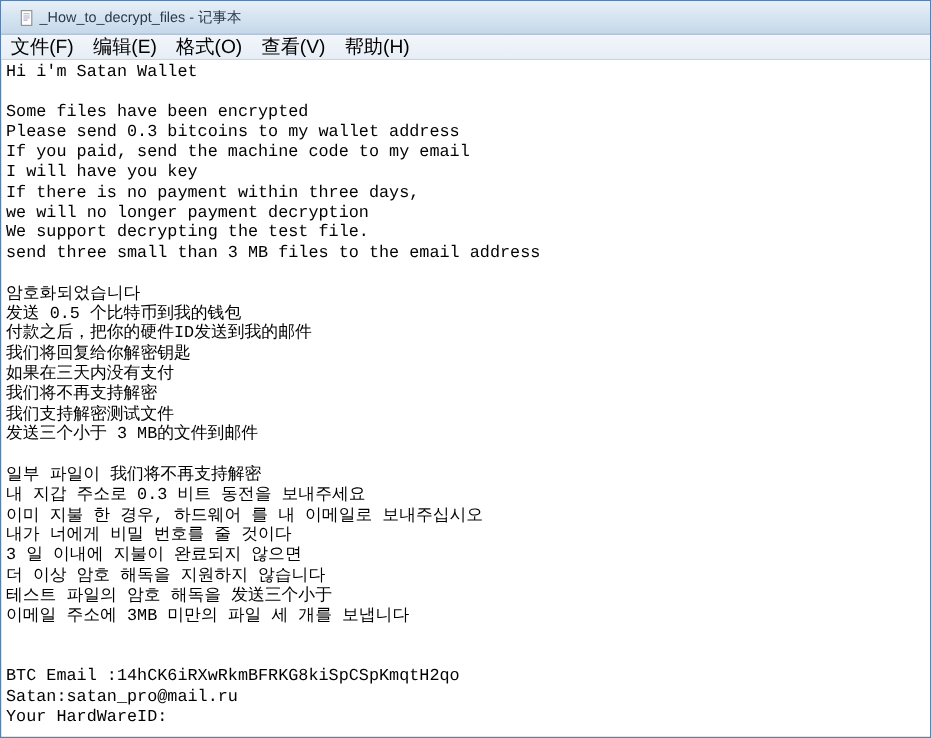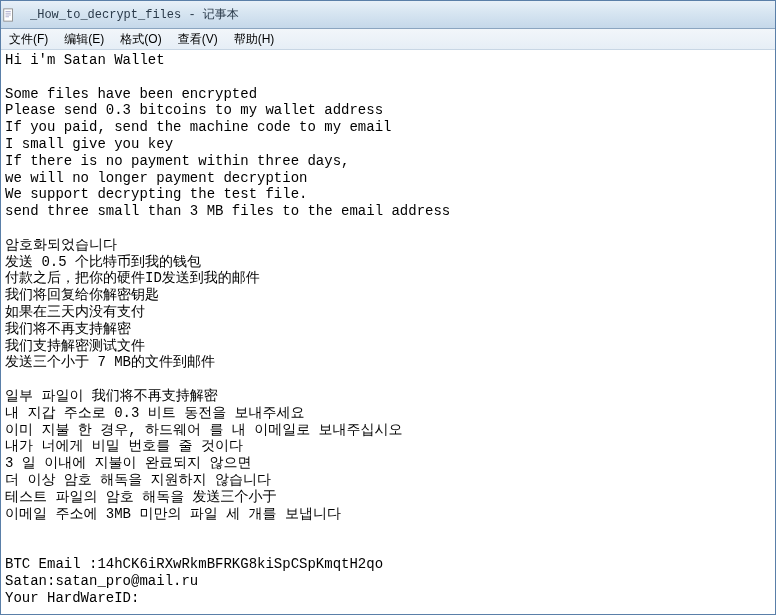--- a/index.html
+++ b/index.html
@@ -14,23 +14,22 @@
       background: #fff;
       overflow: hidden;
       border: 1px solid #5a7fa8;
     }
     .titlebar {
       height: 28px;
       background: linear-gradient(to bottom, #e8f0f8 0%, #d8e6f2 40%, #c5d8ea 100%);
       border-bottom: 1px solid #8ba5c0;
       display: flex;
       align-items: center;
-      padding: 0 0;
-      gap: 13px;
-      font-family: Liberation Mono, monospace;
+      padding: 0 14px;
+      gap: 2px;
     }
     .title-icon {
       width: 16px;
       height: 16px;
       display: flex;
       align-items: center;
       justify-content: center;
     }
     .title-icon svg {
       width: 14px;
@@ -42,21 +41,21 @@
       flex: 1;
     }
     .menubar {
       height: 21px;
       background: linear-gradient(to bottom, #f2f6fa 0%, #e6eef6 100%);
       border-bottom: 1px solid #c8d6e4;
       display: flex;
       align-items: center;
     }
     .menu-item {
-      font-size: 12px;
+      font-size: 16px;
       color: #000;
       padding: 2px 8px;
       cursor: pointer;
     }
     .content {
       padding: 2px 4px;
       font-family: "Courier New", "SimSun", monospace;
       font-size: 14px;
       line-height: 1.2;
       white-space: pre-wrap;
@@ -87,34 +86,34 @@
   <div class="menu-item">格式(O)</div>
   <div class="menu-item">查看(V)</div>
   <div class="menu-item">帮助(H)</div>
 </div>
 
 <div class="content"><span>Hi i'm Satan Wallet</span>
 <span></span>
 <span>Some files have been encrypted</span>
 <span>Please send 0.3 bitcoins to my wallet address</span>
 <span>If you paid, send the machine code to my email</span>
-<span>I small give you key</span>
+<span>I will have you key</span>
 <span>If there is no payment within three days,</span>
 <span>we will no longer payment decryption</span>
 <span>We support decrypting the test file.</span>
 <span>send three small than 3 MB files to the email address</span>
 <span></span>
 <span>암호화되었습니다</span>
 <span>发送 0.5 个比特币到我的钱包</span>
 <span>付款之后，把你的硬件ID发送到我的邮件</span>
 <span>我们将回复给你解密钥匙</span>
 <span>如果在三天内没有支付</span>
 <span>我们将不再支持解密</span>
 <span>我们支持解密测试文件</span>
-<span>发送三个小于 7 MB的文件到邮件</span>
+<span>发送三个小于 3 MB的文件到邮件</span>
 <span></span>
 <span>일부 파일이 我们将不再支持解密</span>
 <span>내 지갑 주소로 0.3 비트 동전을 보내주세요</span>
 <span>이미 지불 한 경우, 하드웨어 를 내 이메일로 보내주십시오</span>
 <span>내가 너에게 비밀 번호를 줄 것이다</span>
 <span>3 일 이내에 지불이 완료되지 않으면</span>
 <span>더 이상 암호 해독을 지원하지 않습니다</span>
 <span>테스트 파일의 암호 해독을 发送三个小于</span>
 <span>이메일 주소에 3MB 미만의 파일 세 개를 보냅니다</span>
 <span></span>

